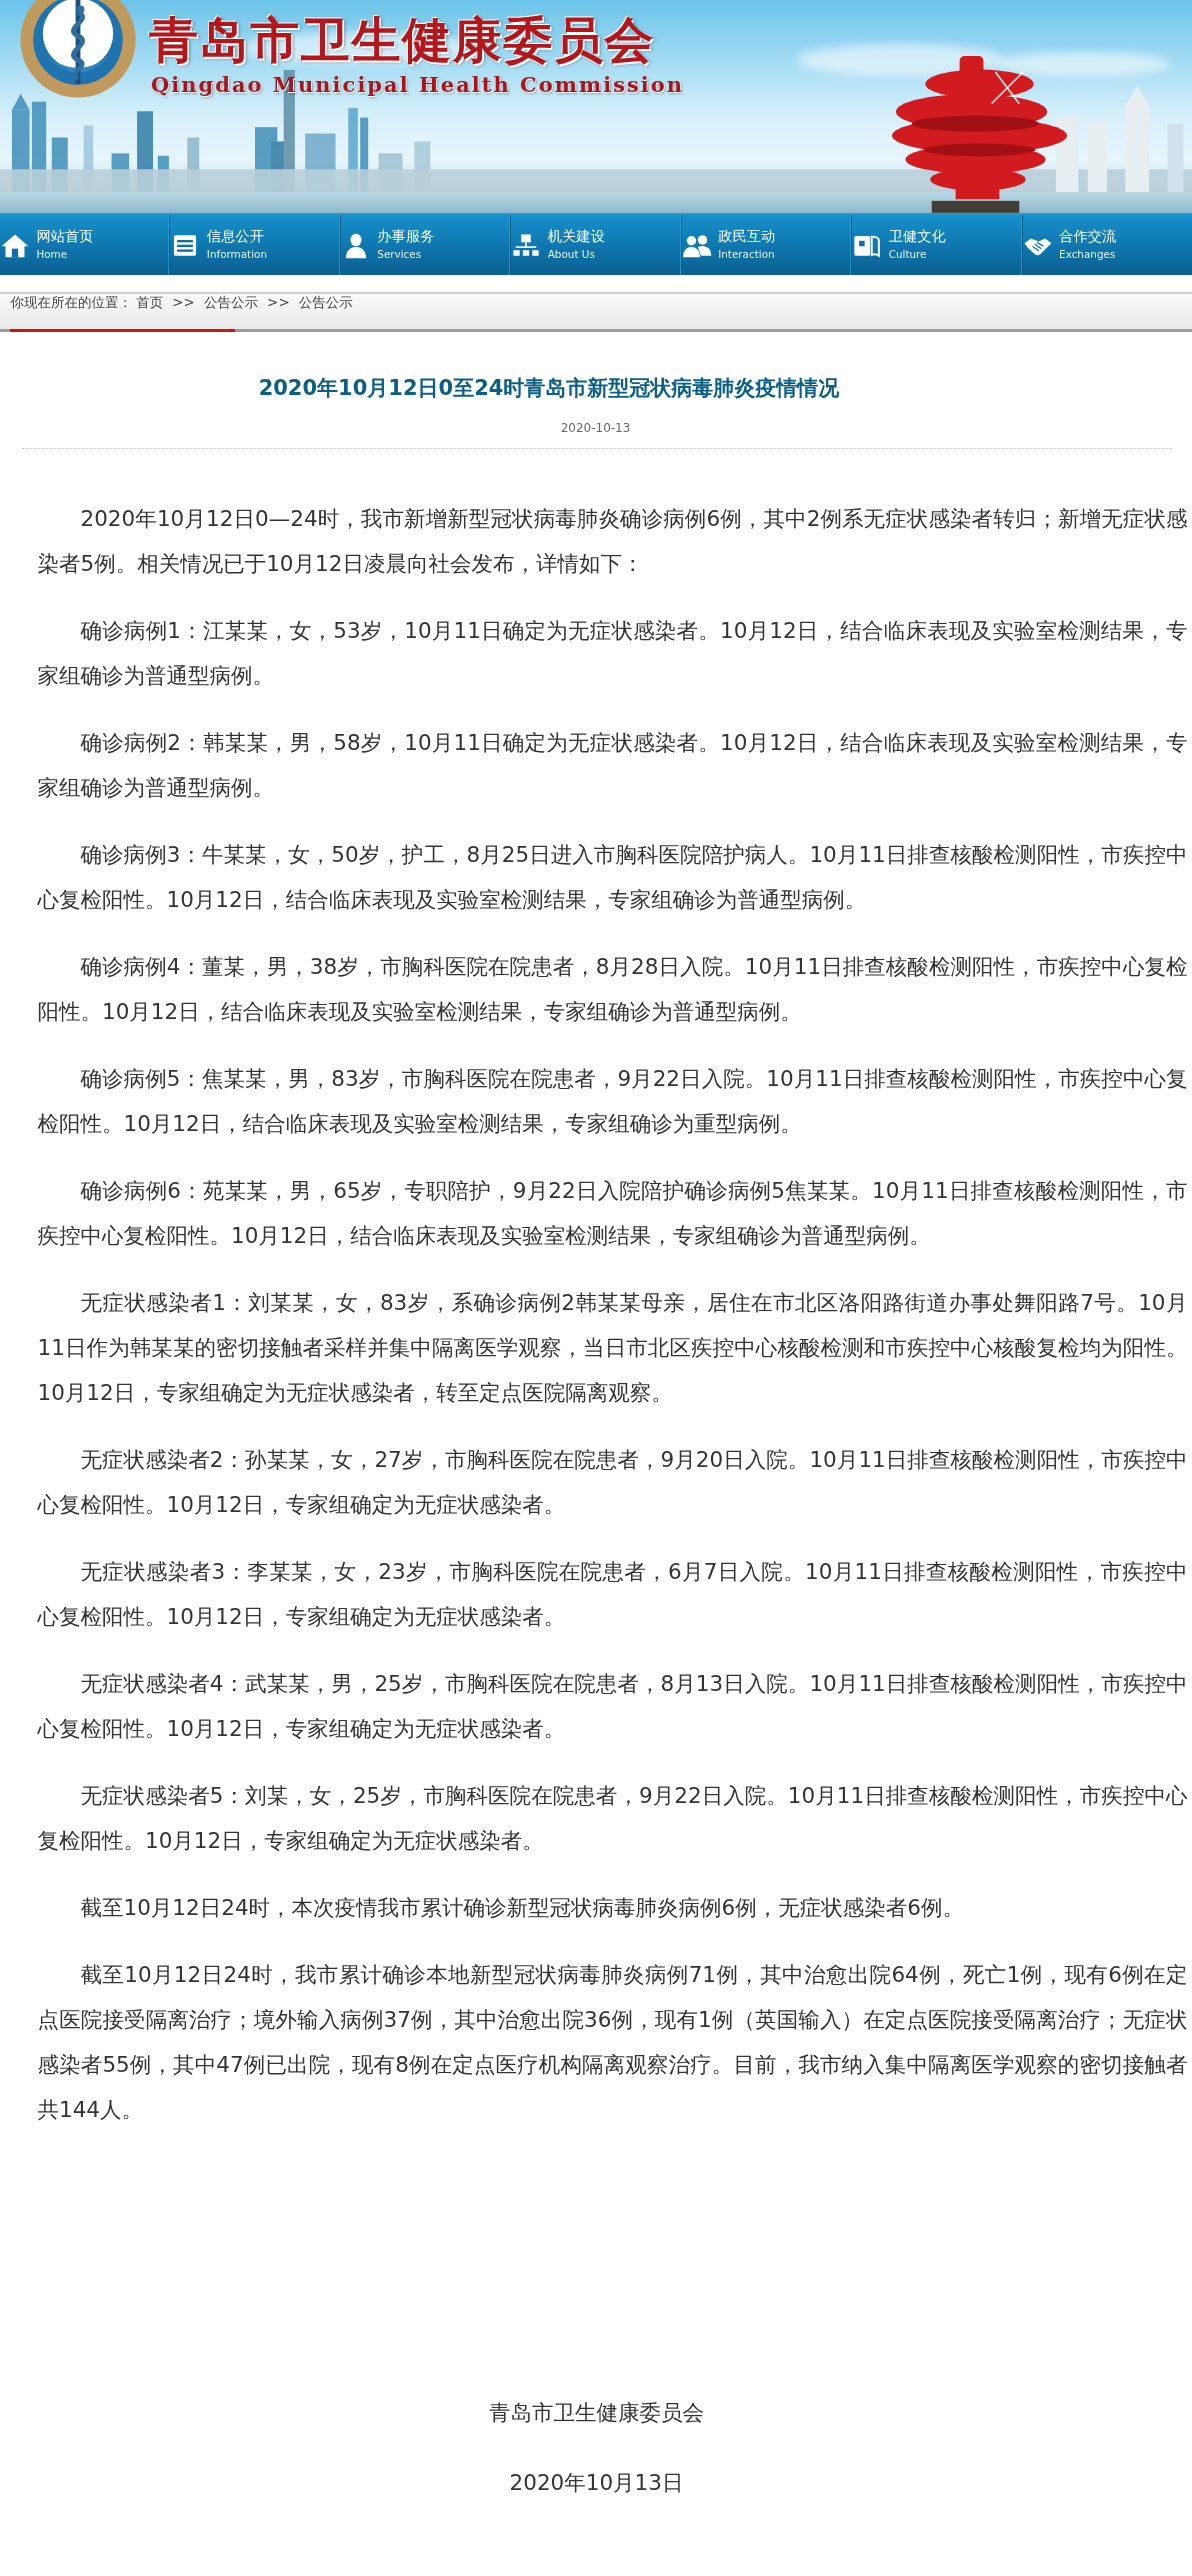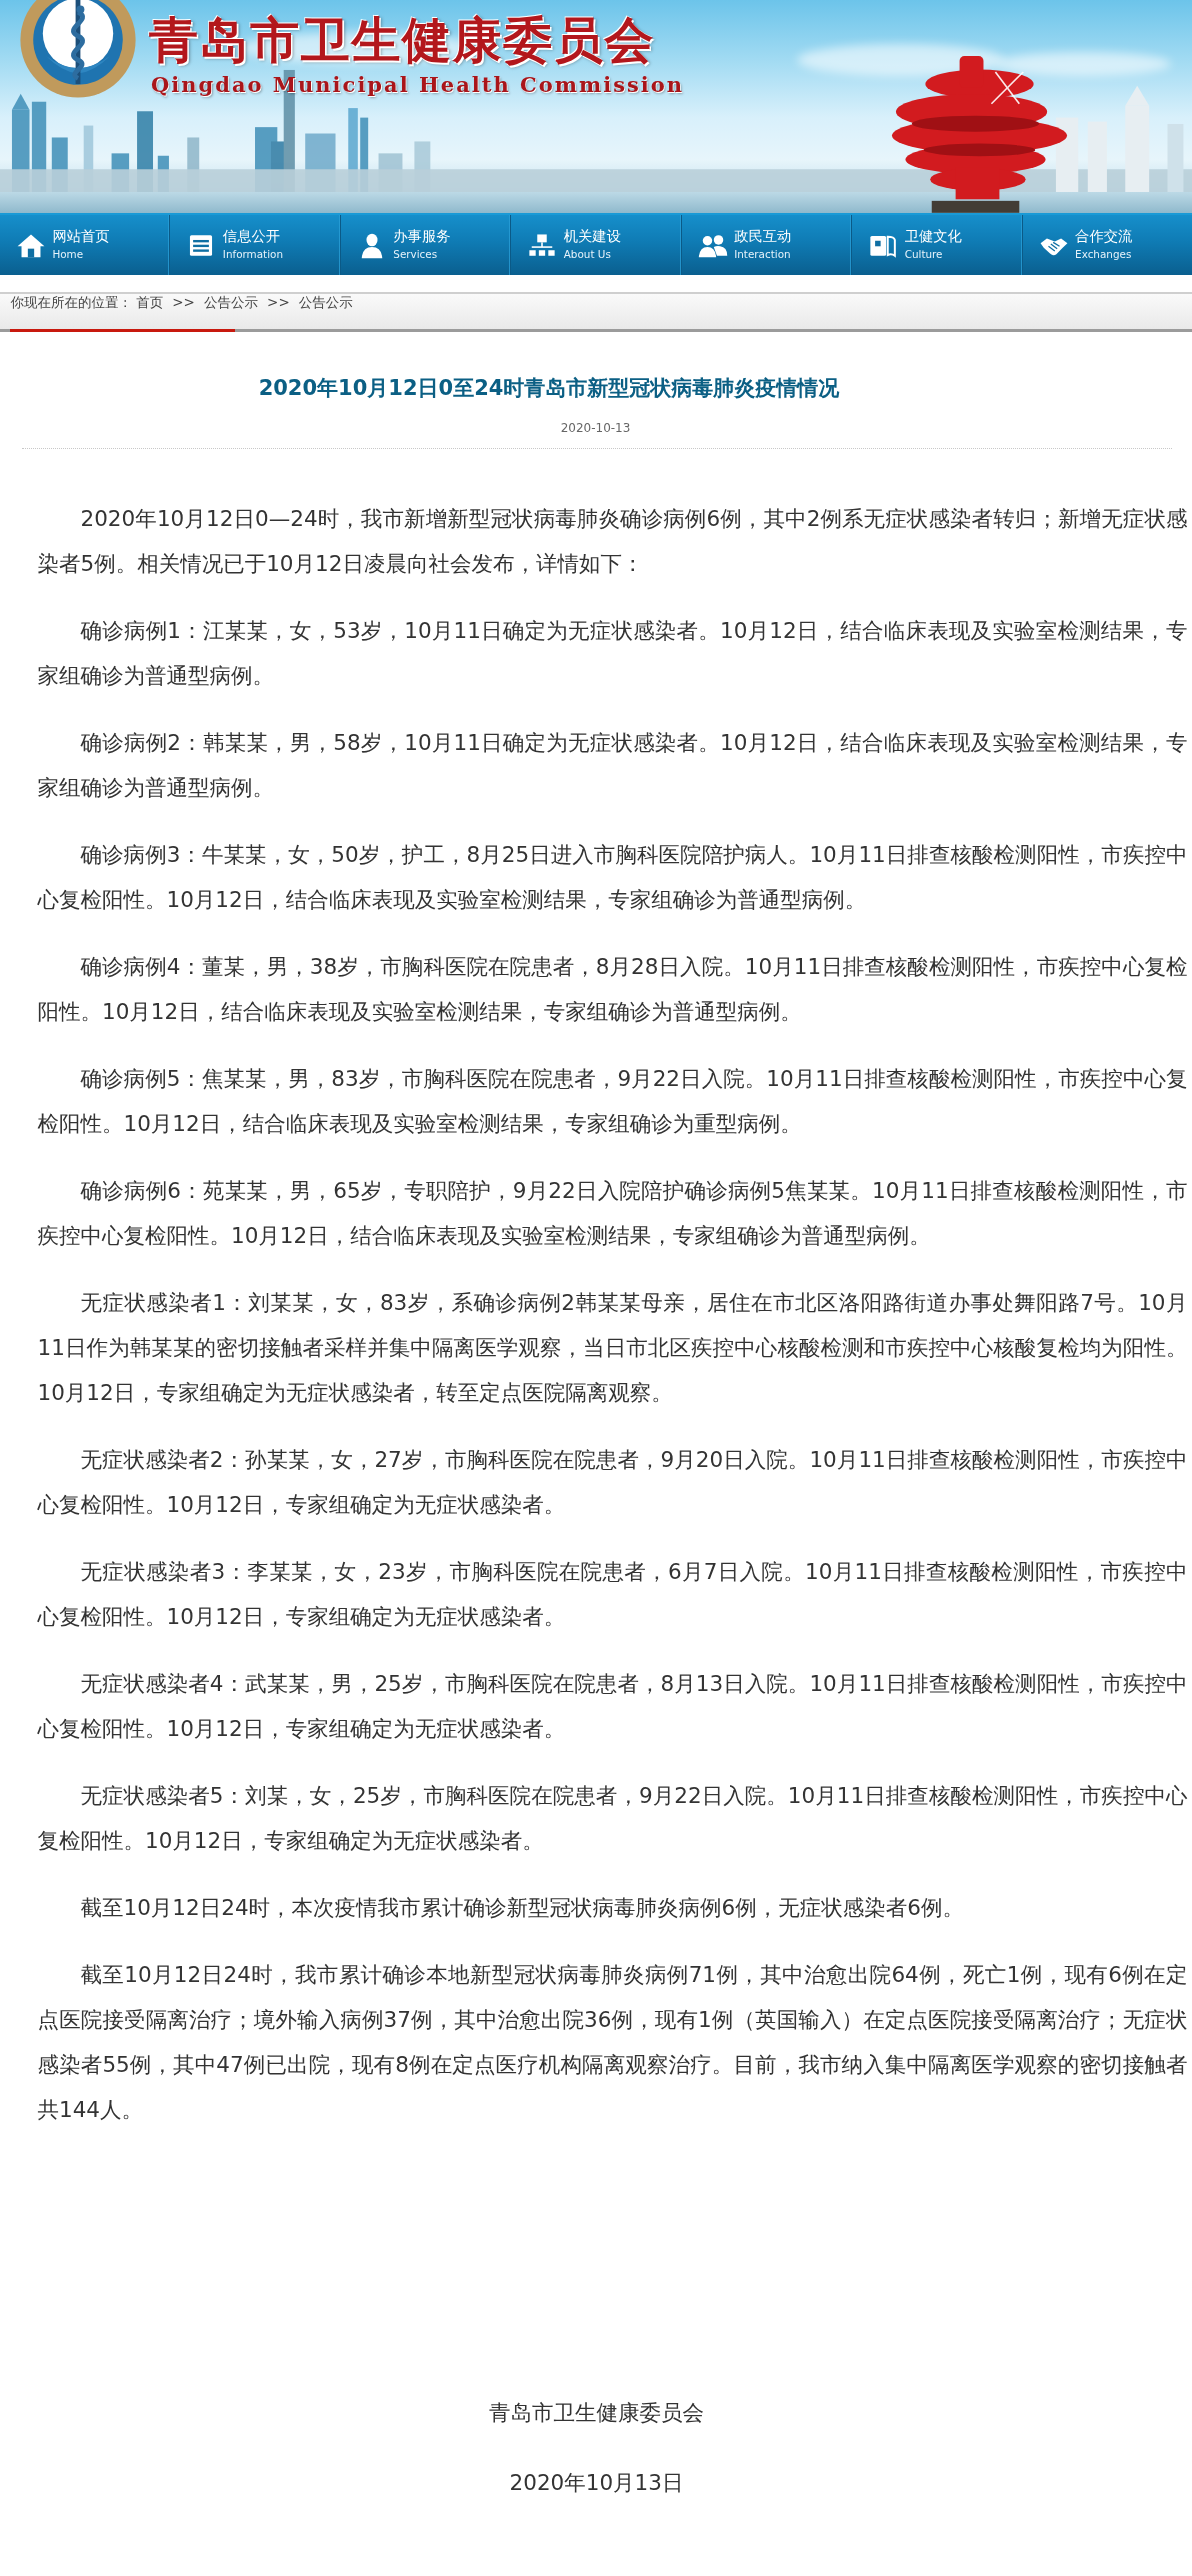--- a/index.html
+++ b/index.html
@@ -58,21 +58,20 @@
   .nav {
     position: absolute; left: 0; top: 213px;
     width: 1193px; height: 62px;
     background: linear-gradient(180deg, #168fcb 0%, #0f7bb4 45%, #0a5f8f 100%);
     border-top: 2.4px solid #1a9ad6;
     display: flex;
   }
   .nav-item {
     width: 202px; height: 100%;
     display: flex; align-items: center;
-    padding-left: 16px;
     border-right: 0.8px solid #0b5a87;
     box-shadow: inset -0.8px 0 0 #2a9fd8;
     cursor: pointer;
   }
   .nav-item:last-child { border-right: none; box-shadow: none; }
   .nav-icon { width: 30px; height: 27px; margin-right: 6.4px; flex: 0 0 auto; }
   .nav-text { display: flex; flex-direction: column; line-height: 1.1; }
   .nav-cn { color: #ffffff; font-size: 14.3px; }
   .nav-en { color: #e6f3fb; font-size: 10.4px; margin-top: 4px; }
 

